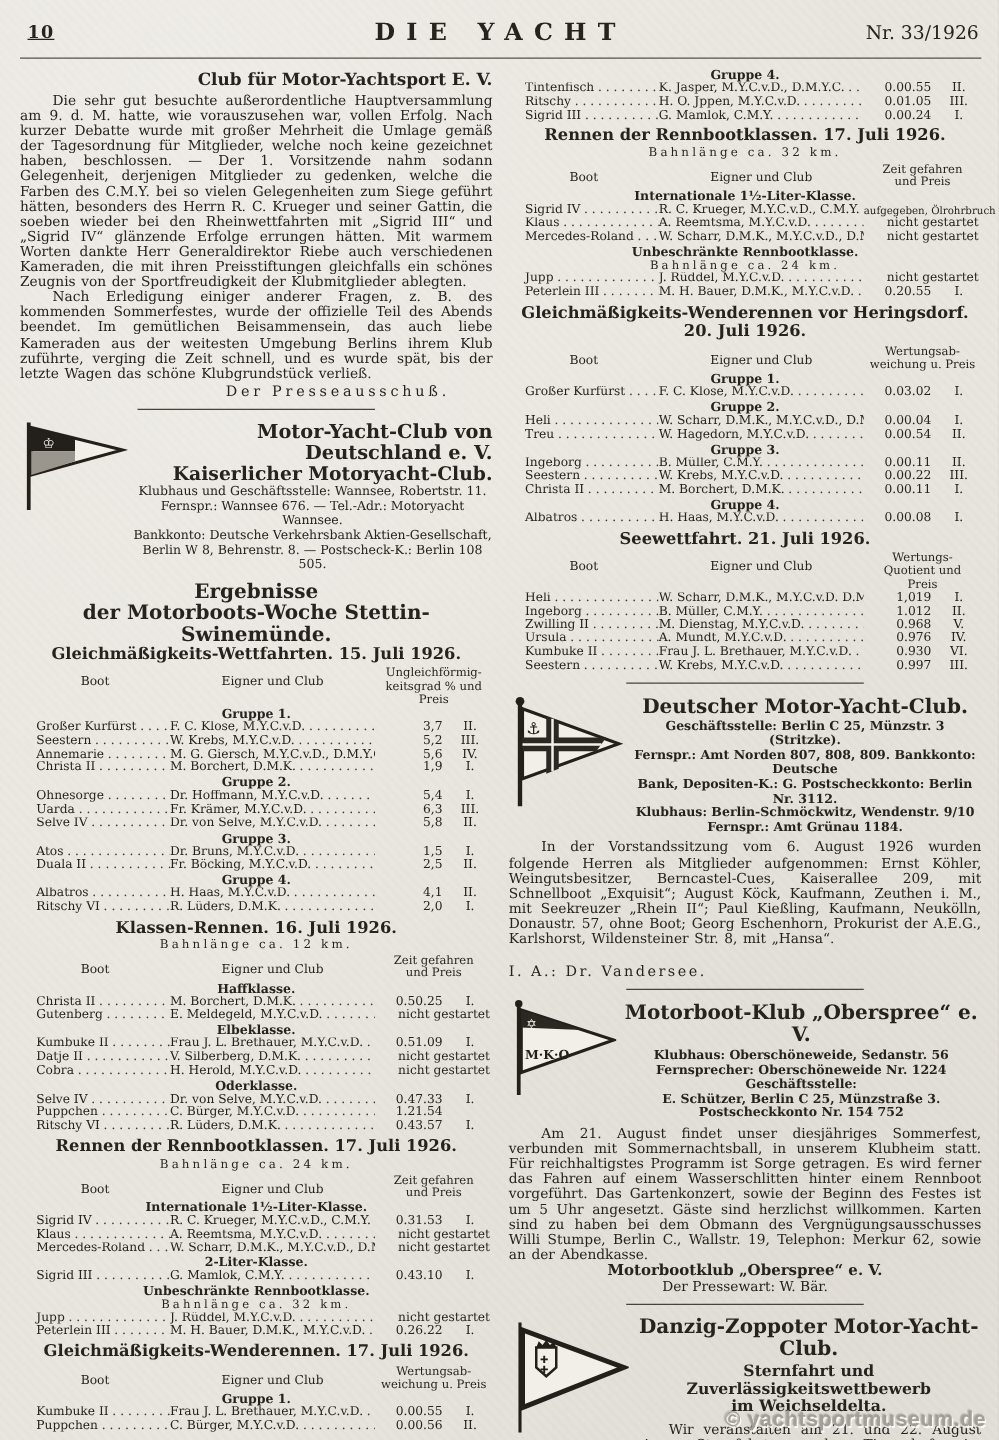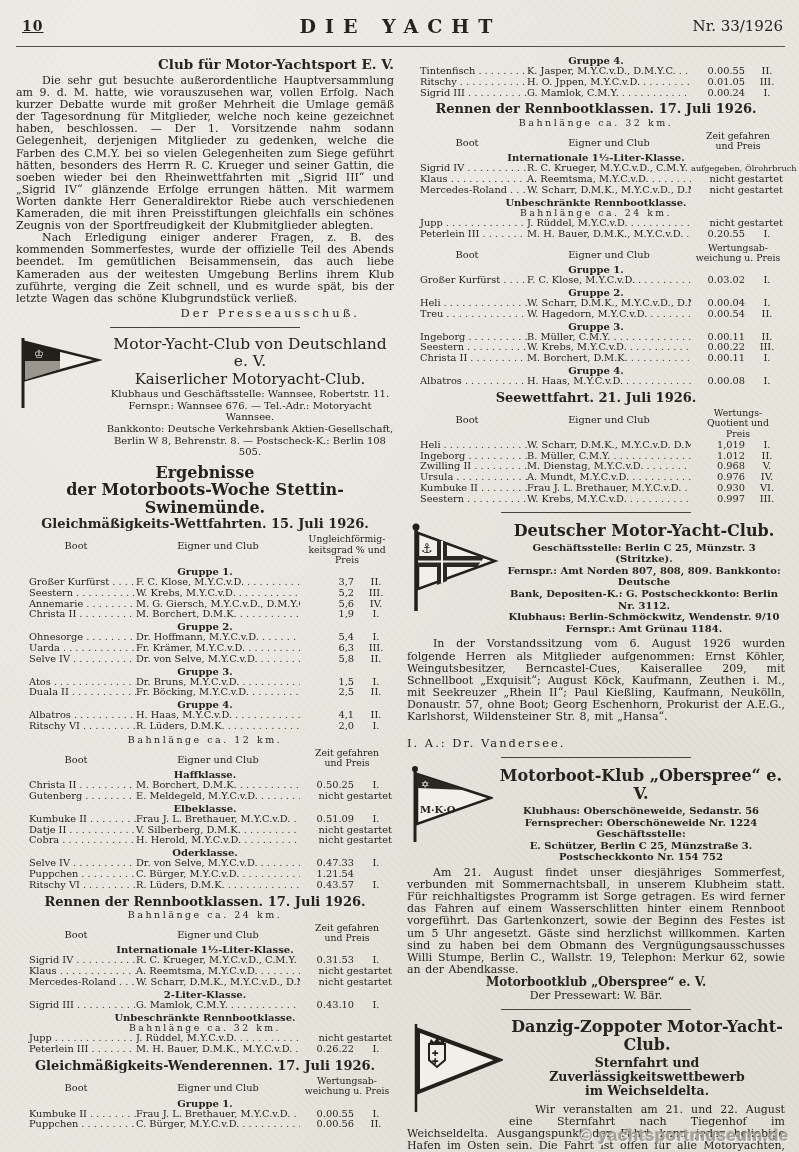--- a/index.html
+++ b/index.html
@@ -31,21 +31,21 @@
   .col{width:383px;}
   
   .art-title{margin:2px 0 3px 0;text-align:right;font-size:13.5px;font-weight:bold;}
   .para{margin:0;text-align:justify;text-indent:26px;font-size:11px;line-height:12.1px;word-spacing:1px;}
   .sig-right{text-align:right;padding-right:34px;font-size:11.5px;letter-spacing:3px;margin-top:1px;}
   .rule-short{width:190px;margin:7px auto 8px auto;border-top:1.2px solid #46433c;}
   
   .club-block{display:flex;align-items:flex-start;margin:2px 0 2px 0;}
   .club-flag{flex:0 0 auto;margin-right:4px;}
   .club-head{flex:1;}
-  .club-title{text-align:center;font-size:15.5px;font-weight:normal;line-height:17.5px;}
+  .club-title{text-align:right;font-size:15.5px;font-weight:bold;line-height:17.5px;}
   .club-title.sm{font-size:15px;}
   .addr{text-align:center;font-size:10px;line-height:11.6px;font-weight:500;}
   .addr.b{font-weight:bold;}
   
   .res-head{margin:6px 0 1px 0;}
   .res1{text-align:center;font-size:16px;font-weight:bold;line-height:17.5px;}
   .res2{text-align:center;font-size:13px;font-weight:bold;line-height:15px;}
   
   .tbl{margin-top:2px;}
   .tbl-title{text-align:center;font-size:13px;font-weight:bold;line-height:15.5px;margin-top:3px;}
@@ -268,20 +268,21 @@
             </div>
             <div class="c-owner">
               <div>R. Lüders, D.M.K.</div>
               <div class="dots"> . . . . . . . . . . . . . . . . . . . . . . . . . . . . . . . . . . . . . . . . . . . . . . . . . . . . . . . . . . . . . . . . . . . . . .</div>
             </div>
             <div class="c-val">2,0</div>
             <div class="c-prize">I.</div>
           </div>
         </div>
       <div class="tbl">
+          <div class="tbl-title">Klassen-Rennen.  16. Juli 1926.</div>
           <div class="tbl-sub">Bahnlänge ca. 12 km.</div>
           <div class="thead">
             <div class="th-boat">Boot</div>
             <div class="th-owner">Eigner und Club</div>
             <div class="th-res">
               <div>Zeit gefahren</div>
               <div>und Preis</div>
             </div>
           </div>
           <div class="sect-label">Haffklasse.</div>
@@ -607,20 +608,21 @@
             </div>
             <div class="c-owner">
               <div>M. H. Bauer, D.M.K., M.Y.C.v.D.</div>
               <div class="dots"> . . . . . . . . . . . . . . . . . . . . . . . . . . . . . . . . . . . . . . . . . . . . . . . . . . . . . . . . . . . . . . . . . . . . . .</div>
             </div>
             <div class="c-val">0.20.55</div>
             <div class="c-prize">I.</div>
           </div>
         </div>
       <div class="tbl">
+          <div class="tbl-title">Gleichmäßigkeits-Wenderennen vor Heringsdorf.  20. Juli 1926.</div>
           <div class="thead">
             <div class="th-boat">Boot</div>
             <div class="th-owner">Eigner und Club</div>
             <div class="th-res">
               <div>Wertungsab-</div>
               <div>weichung u. Preis</div>
             </div>
           </div>
           <div class="sect-label">Gruppe 1.</div>
           <div class="trow">

